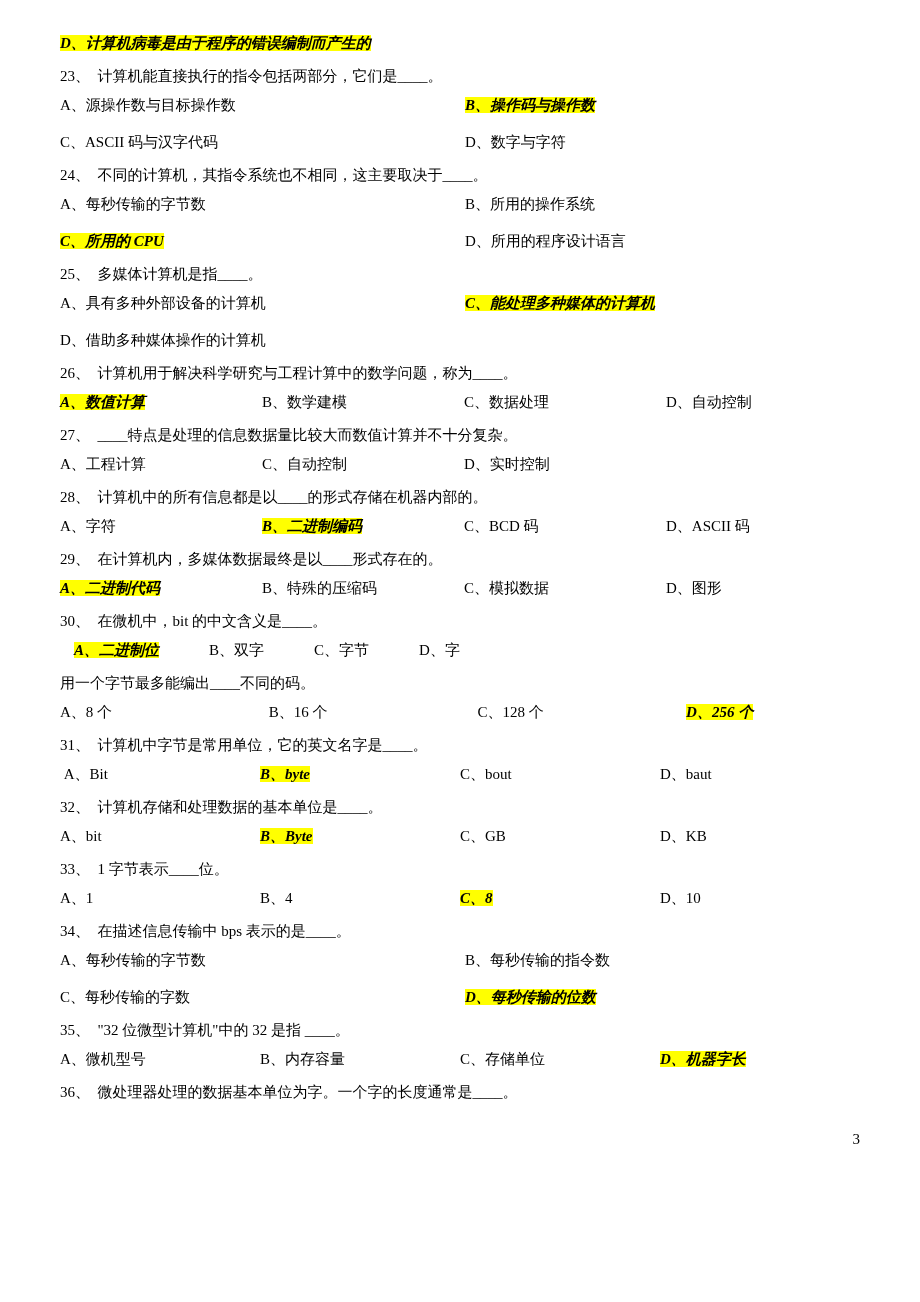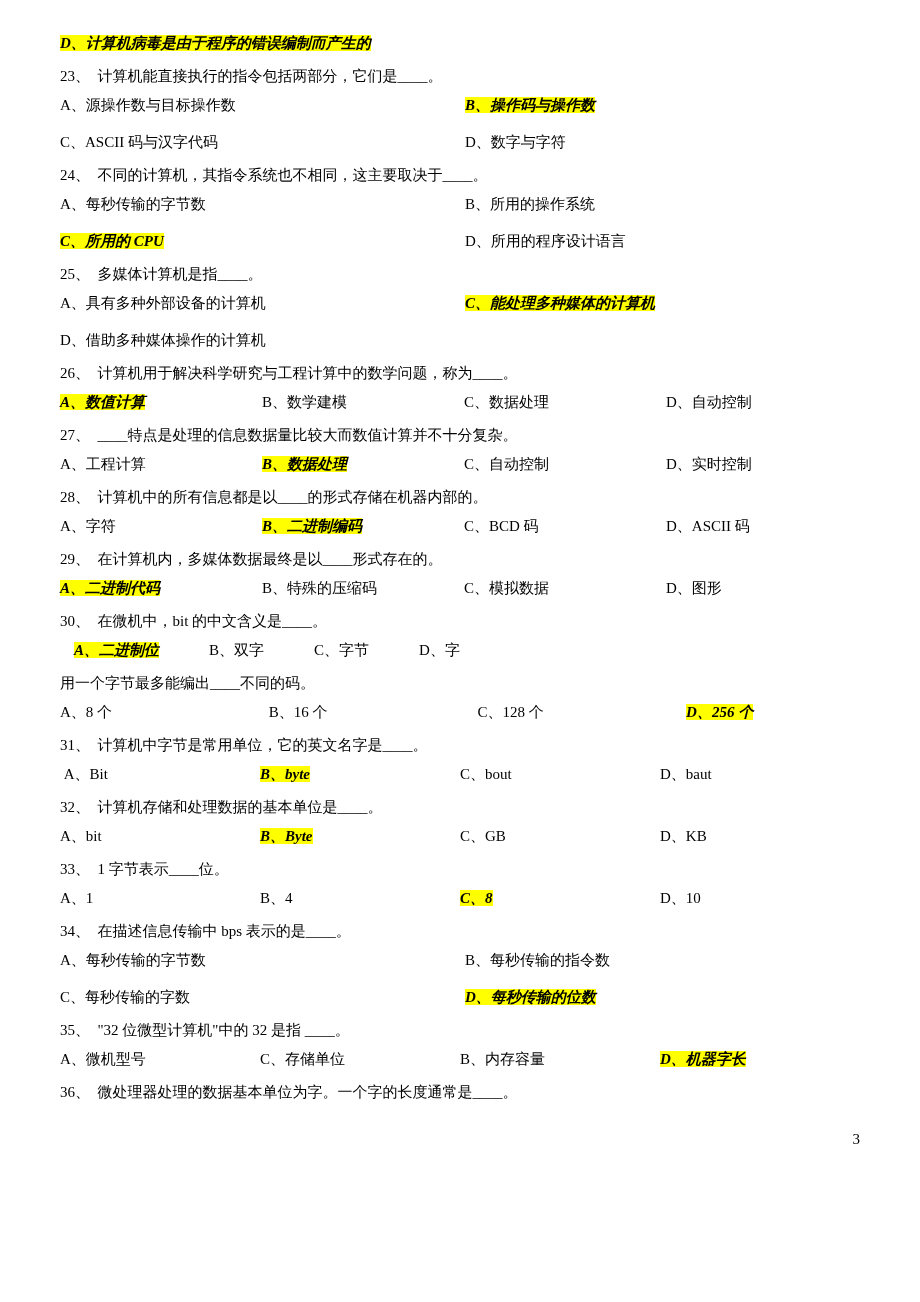--- a/index.html
+++ b/index.html
@@ -94,21 +94,20 @@
       <span class="option-item">B、数学建模</span>
       <span class="option-item">C、数据处理</span>
       <span class="option-item">D、自动控制</span>
     </div>
   </div>
 
   <div class="question-block">
     <p class="question-line">27、&nbsp;&nbsp;____特点是处理的信息数据量比较大而数值计算并不十分复杂。</p>
     <div class="four-col">
       <span class="option-item">A、工程计算</span>
-      <span class="option-item"><span class="highlight">B、数据处理</span></span>
       <span class="option-item">C、自动控制</span>
       <span class="option-item">D、实时控制</span>
     </div>
   </div>
 
   <div class="question-block">
     <p class="question-line">28、&nbsp;&nbsp;计算机中的所有信息都是以____的形式存储在机器内部的。</p>
     <div class="four-col">
       <span class="option-item">A、字符</span>
       <span class="option-item"><span class="highlight">B、二进制编码</span></span>
@@ -184,22 +183,22 @@
       <span class="option-item">B、每秒传输的指令数</span>
       <span class="option-item">C、每秒传输的字数</span>
       <span class="option-item"><span class="highlight">D、每秒传输的位数</span></span>
     </div>
   </div>
 
   <div class="question-block">
     <p class="question-line">35、&nbsp;&nbsp;"32 位微型计算机"中的 32 是指 ____。</p>
     <div style="display:grid; grid-template-columns: 1fr 1fr 1fr 1fr;">
       <span class="option-item">A、微机型号</span>
+      <span class="option-item">B、内存容量</span>
       <span class="option-item">C、存储单位</span>
-      <span class="option-item">B、内存容量</span>
       <span class="option-item"><span class="highlight">D、机器字长</span></span>
     </div>
   </div>
 
   <div class="question-block">
     <p class="question-line">36、&nbsp;&nbsp;微处理器处理的数据基本单位为字。一个字的长度通常是____。</p>
   </div>
 
   <div style="text-align:right; margin-top: 20px;">
     <span>3</span>

